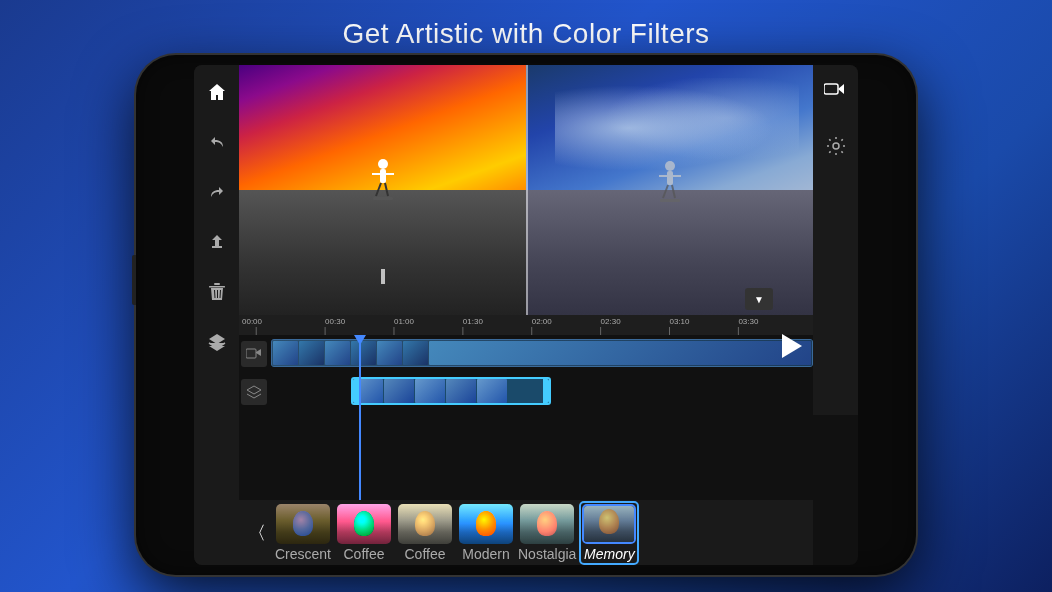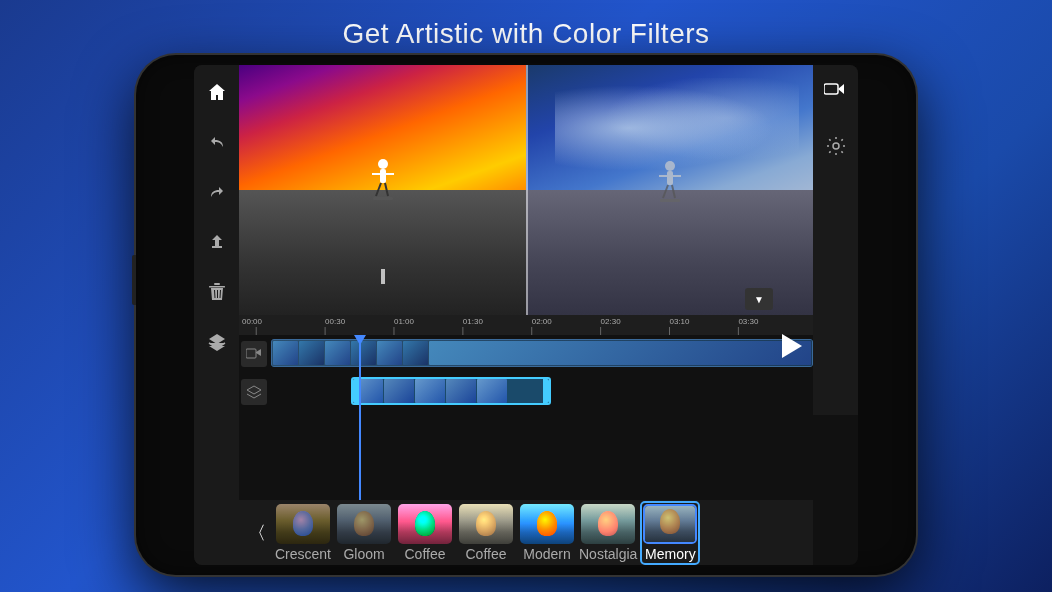--- a/index.html
+++ b/index.html
@@ -588,28 +588,20 @@
 
         <div class="filter-item f-crescent">
           <div class="filter-thumb">
             <div class="filter-balloon">
               <div class="balloon-shape" style="background:radial-gradient(circle at 40% 35%, #ffdd00 0%, #ff8800 50%, #cc4400 100%);"></div>
             </div>
           </div>
           <span class="filter-label">Crescent</span>
         </div>
 
-        <div class="filter-item f-gloom">
-          <div class="filter-thumb">
-            <div class="filter-balloon">
-              <div class="balloon-shape"></div>
-            </div>
-          </div>
-          <span class="filter-label">Gloom</span>
-        </div>
 
         <div class="filter-item f-hippie">
           <div class="filter-thumb">
             <div class="filter-balloon">
               <div class="balloon-shape"></div>
             </div>
           </div>
           <span class="filter-label">Coffee</span>
         </div>
 
@@ -640,21 +632,21 @@
           <span class="filter-label">Nostalgia</span>
         </div>
 
 
         <div class="filter-item f-memory selected" style="border:2px solid #44aaff;border-radius:5px;padding:1px;">
           <div class="filter-thumb">
             <div class="filter-balloon">
               <div class="balloon-shape"></div>
             </div>
           </div>
-          <span class="filter-label" style="color:#fff;">Memory</span>
+          <span class="filter-label" style="color:#fff;font-style:italic;">Memory</span>
         </div>
 
 
       </div>
 
     </div>
   </div>
 </div>
 
 </body></html>

